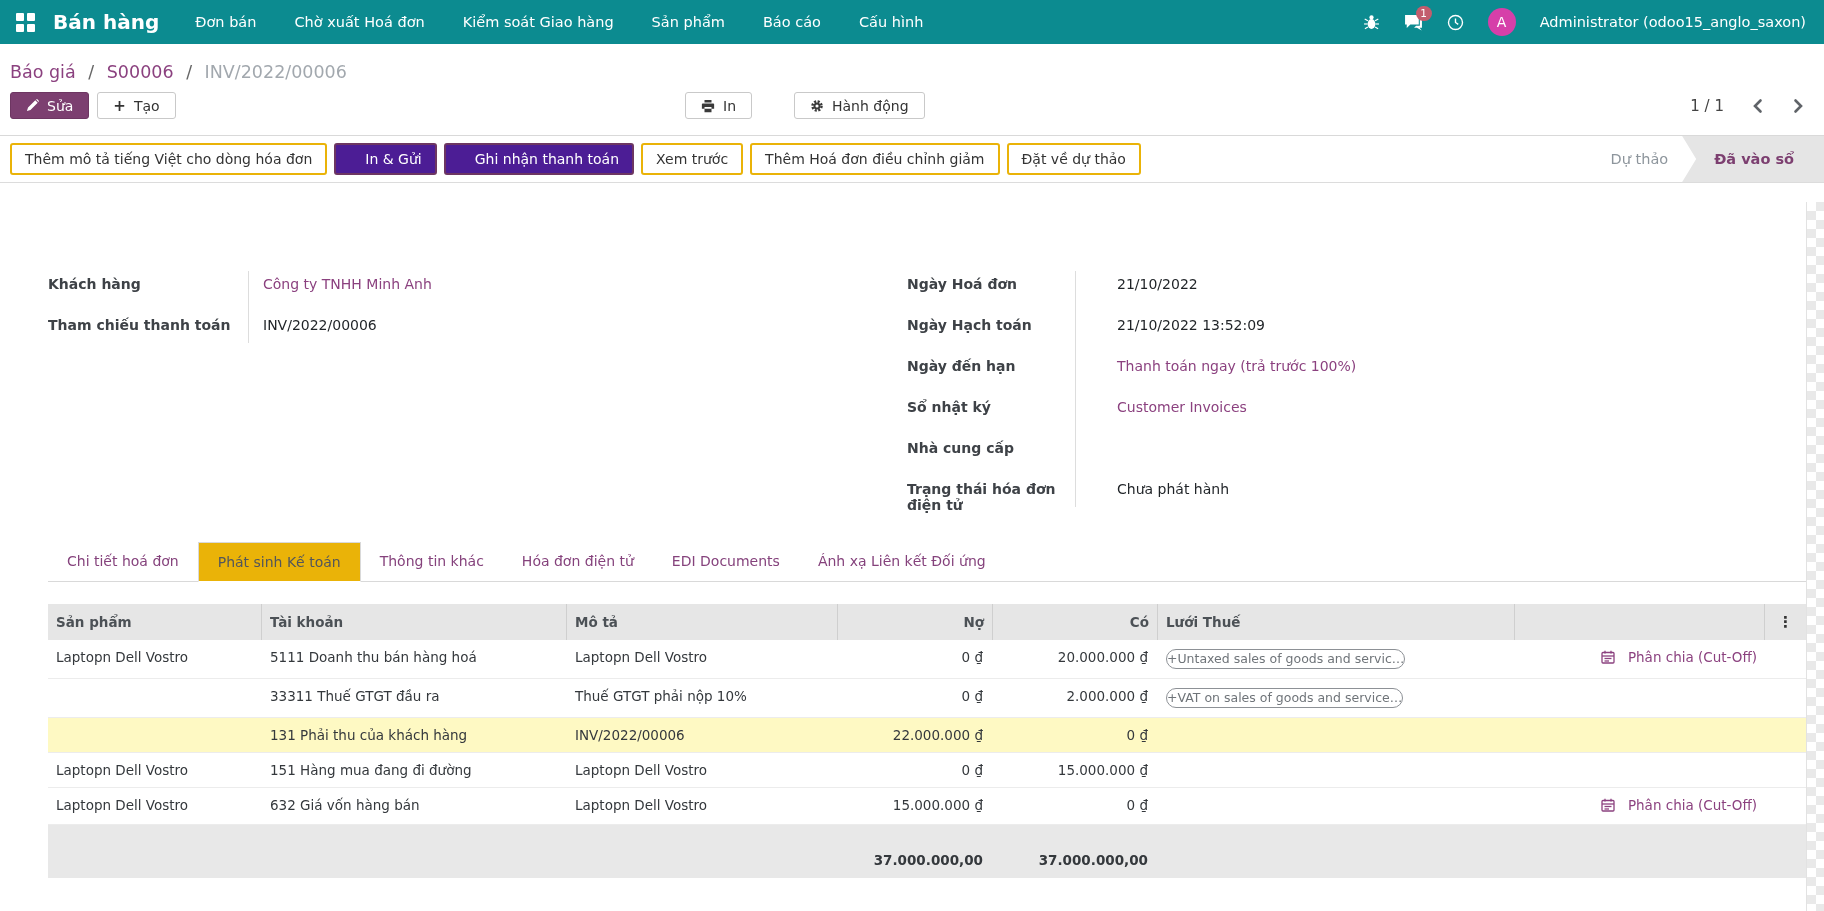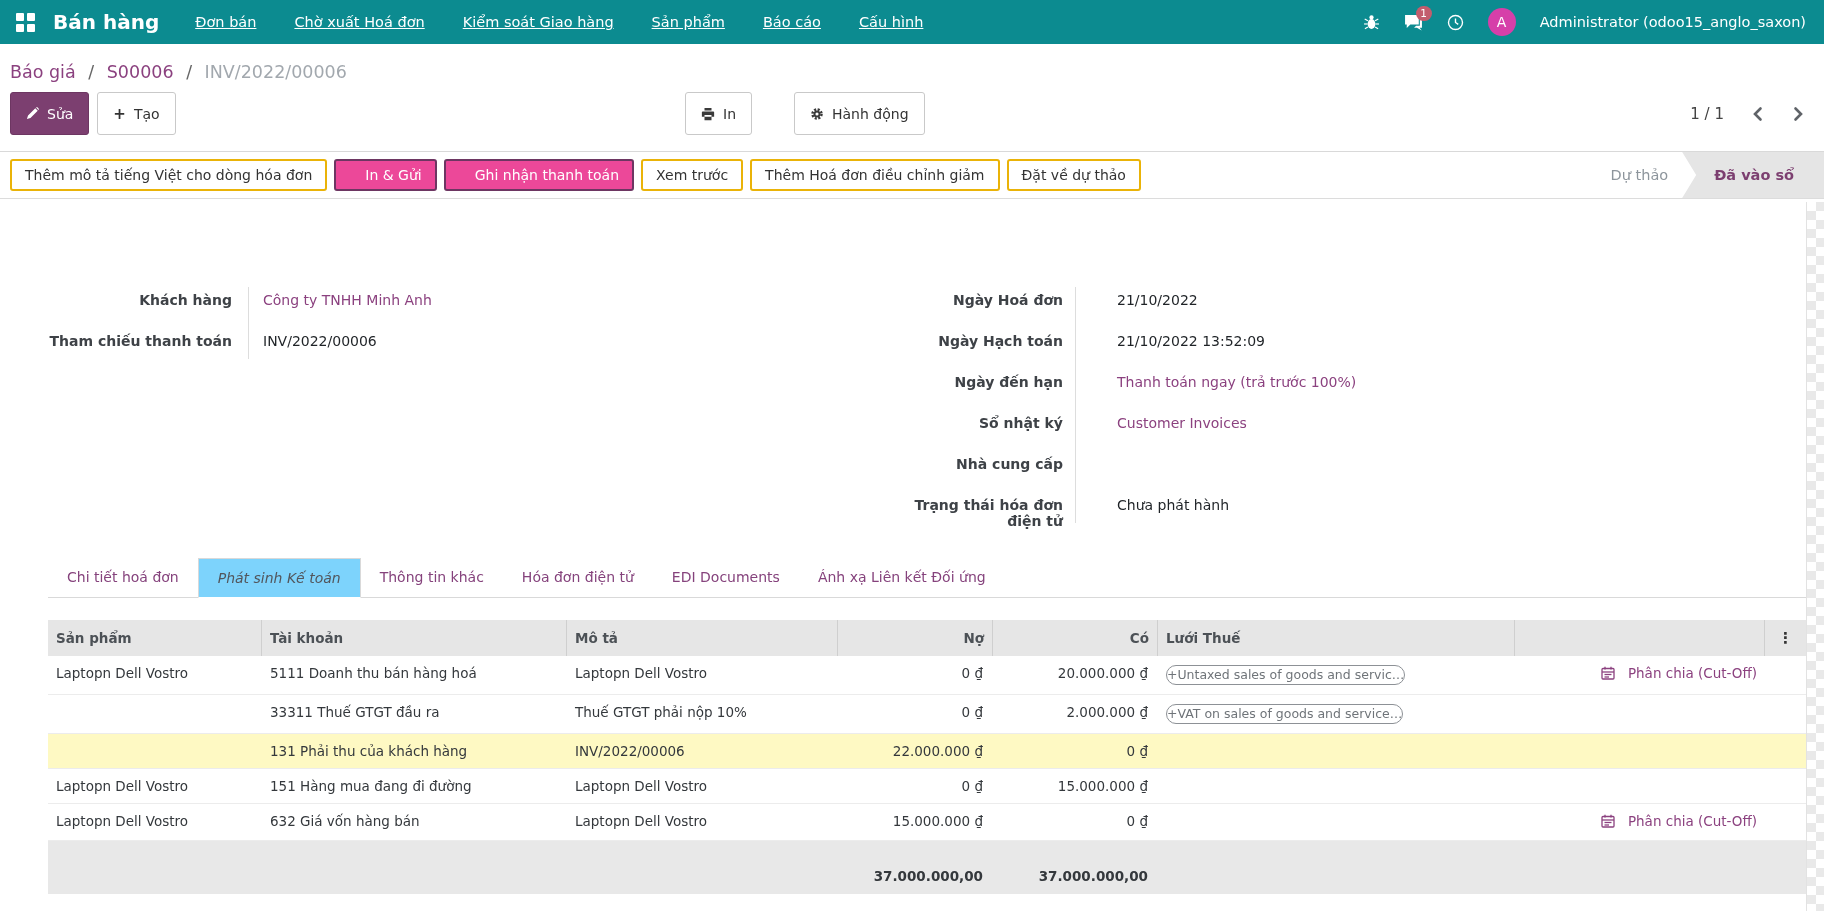--- a/index.html
+++ b/index.html
@@ -6,82 +6,82 @@
   html,body { width:1824px; height:911px; overflow:hidden; background:#fff;
     font-family:"DejaVu Sans","Liberation Sans",sans-serif; color:#222; }
 
   
   .topbar { height:44px; background:#0c8b90; display:flex; align-items:center;
     padding:0 18px 0 16px; color:#fff; }
   .apps-btn { display:grid; grid-template-columns:8px 8px; grid-template-rows:8px 8px;
     gap:3px; margin-right:18px; cursor:pointer; }
   .apps-btn i { background:#fff; border-radius:1px; }
   .brand { font-size:20px; font-weight:700; margin-right:36px; cursor:pointer; }
-  .menu { display:flex; gap:38px; font-size:14.5px;text-decoration:underline; }
+  .menu { display:flex; gap:38px; font-size:14.5px; }
   .menu span { cursor:pointer; white-space:nowrap; }
   .topbar-right { margin-left:auto; display:flex; align-items:center; gap:24px; }
   .tb-icon { position:relative; display:flex; align-items:center; cursor:pointer; }
   .badge { position:absolute; top:-8px; left:12px; background:#c25d6d; color:#fff;
     font-size:10.5px; line-height:15px; min-width:16px; text-align:center;
     border-radius:8px; padding:0 4px; }
   .avatar { width:28px; height:28px; border-radius:50%; background:#d63fa9; color:#fff;
     display:flex; align-items:center; justify-content:center; font-size:14px; }
   .username { font-size:14.5px; white-space:nowrap; }
 
   
   .breadcrumb { padding:18px 10px 4px; font-size:17.5px; }
   .bc-link { color:#8b417f; cursor:pointer; }
   .bc-sep { color:#666; margin:0 7px; }
   .bc-current { color:#a2a8ae; }
   .control-row { display:flex; align-items:center; padding:6px 18px 16px 10px; position:relative; }
-  .btn { height:43px; display:inline-flex; align-items:center; gap:8px; padding:0 15px;
+  .btn { height:27px; display:inline-flex; align-items:center; gap:8px; padding:0 15px;
     font-size:14px; background:#fff; border:1px solid #c9c9c9; border-radius:3px;
     color:#333; cursor:pointer; font-family:inherit; }
   .btn-primary { background:#7c3f70; border-color:#6d3662; color:#fff; }
   .btn + .btn { margin-left:8px; }
   .center-controls { position:absolute; left:685px; display:flex; gap:34px; }
   .pager { margin-left:auto; display:flex; align-items:center; gap:26px; font-size:15px; color:#444; }
   .pager-arrows { display:flex; gap:26px; }
   .pager-arrows svg { cursor:pointer; }
   .hr { border-top:1px solid #d9d9d9; }
 
   
   .action-row { position:relative; display:flex; align-items:center;
     padding:7px 0 7px 10px; min-height:44px; border-bottom:1px solid #dcdcdc; }
   .abtn { height:32px; display:inline-flex; align-items:center; padding:0 13px;
     font-size:14px; background:#fff; border:2px solid #eab308; border-radius:3px;
     color:#333; margin-right:7px; cursor:pointer; white-space:nowrap; font-family:inherit; }
-  .abtn.primary { background:#ec4899; border-color:#6d3662; color:#fff;padding-left:29px; }
+  .abtn.primary { background:#4c1d95; border-color:#6d3662; color:#fff;padding-left:29px; }
   .statusbar { position:absolute; right:0; top:0; bottom:0; display:flex; align-items:stretch; }
   .stage { display:flex; align-items:center; font-size:14.5px; }
   .stage.draft { color:#8d959c; padding:0 14px 0 10px; }
   .stage.active { background:#e5e5e5; color:#7c3f70; font-weight:700;
     padding:0 30px 0 32px; clip-path:polygon(0 0,100% 0,100% 100%,0 100%,14px 50%); }
 
   
   .sheet { padding:84px 18px 0 48px; }
   .fields { display:grid; grid-template-columns:812px 1fr; column-gap:47px; align-items:start; }
-  .group { position:relative;text-align:right; }
+  .group { position:relative; }
   .group::before { content:""; position:absolute; top:4px; bottom:6px; width:1px; background:#ddd; }
   .group-left::before { left:200px; }
   .group-right::before { left:168px; }
   .frow { display:flex; min-height:41px; }
   .flabel { flex:none; font-weight:700; font-size:14px; color:#3e4247; padding-top:9px; }
   .group-left .flabel { width:200px; padding-right:16px; }
   .group-right .flabel { width:168px; padding-right:12px; }
   .fvalue { font-size:14px; color:#1f2327; padding-top:9px; }
   .group-left .fvalue { padding-left:15px; }
   .group-right .fvalue { padding-left:42px; }
   .fvalue.link { color:#8b417f; cursor:pointer; }
 
   
   .tabs { margin-top:29px; display:flex; border-bottom:1px solid #d9d9d9; }
   .tab { padding:11px 19px; font-size:14px; color:#85427c; cursor:pointer; white-space:nowrap; }
   .tab.active { border:1px solid #d9d9d9; border-bottom:1px solid #fff; margin-bottom:-1px;
-    color:#52565c; background:#7dd3fc;font-style:italic; }
+    color:#52565c; background:#eab308; }
 
   
   .table { margin-top:22px; width:1758px; font-size:13.5px; }
   .tr { display:grid; grid-template-columns:214px 305px 271px 155px 165px 357px 250px 41px; }
   .thead { background:#e6e6e6; }
   .thead .td { font-weight:700; color:#4c5156; padding:10px 8px; border-right:1px solid #cfcfcf; }
   .thead .td:last-child { border-right:none; text-align:center; padding:10px 2px; }
   .td { padding:9px 8px; overflow:hidden; white-space:nowrap; }
   .num { text-align:right; padding-right:10px; }
   .body-row .td { border-bottom:1px solid #ececec; color:#34383c; }

